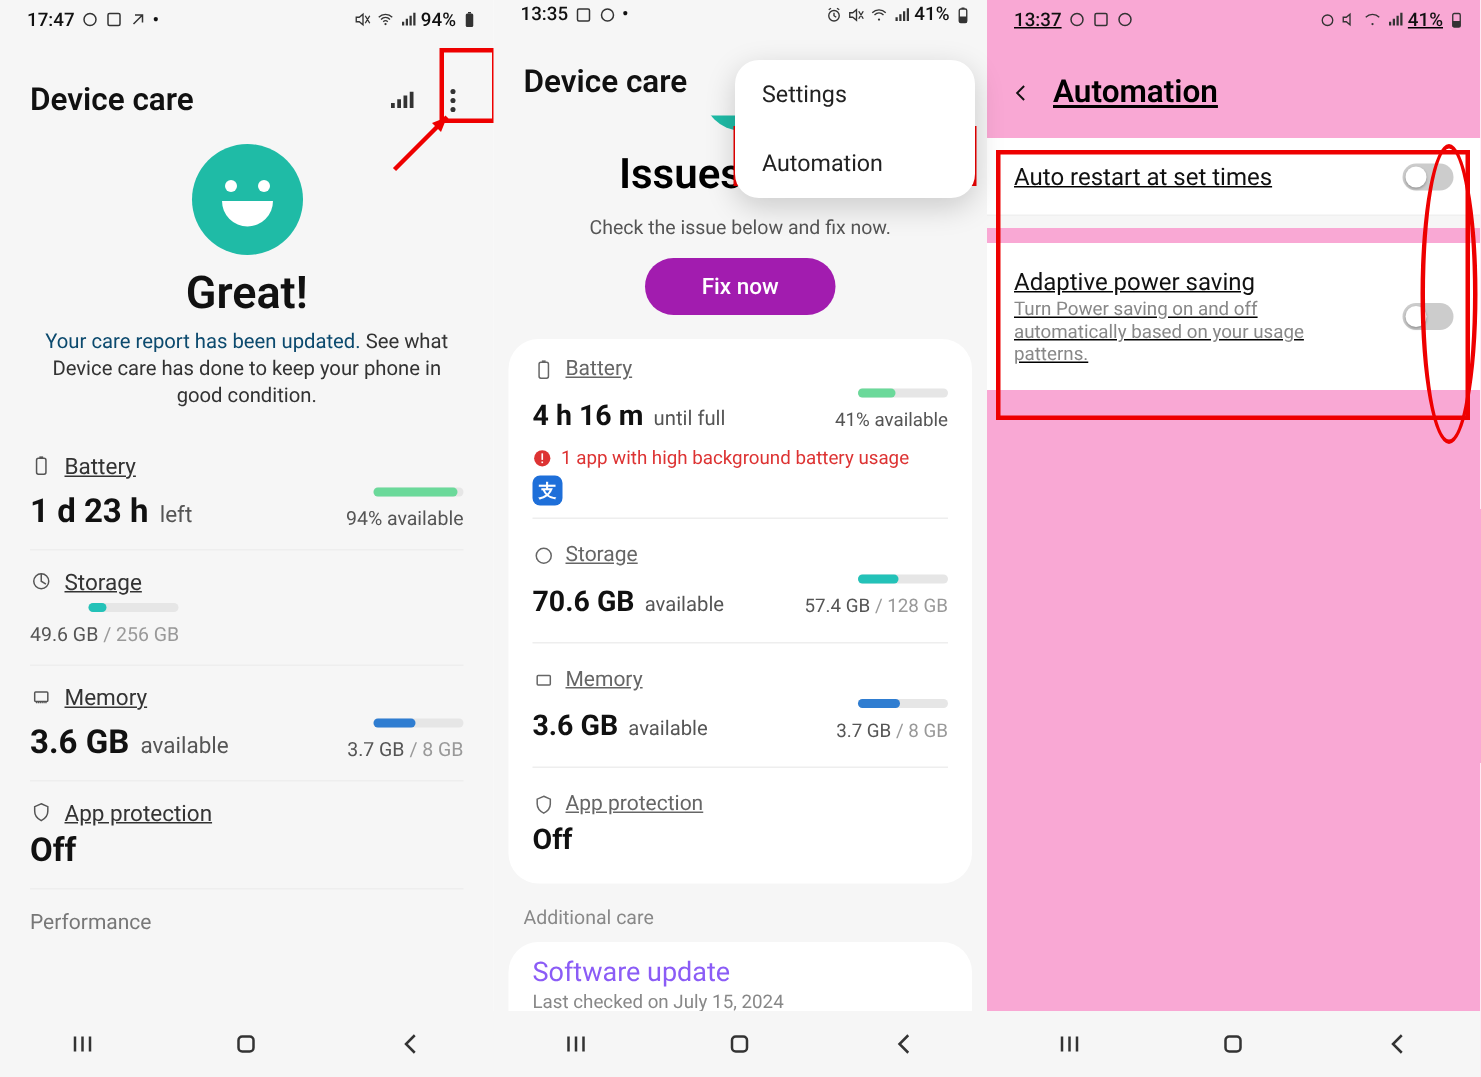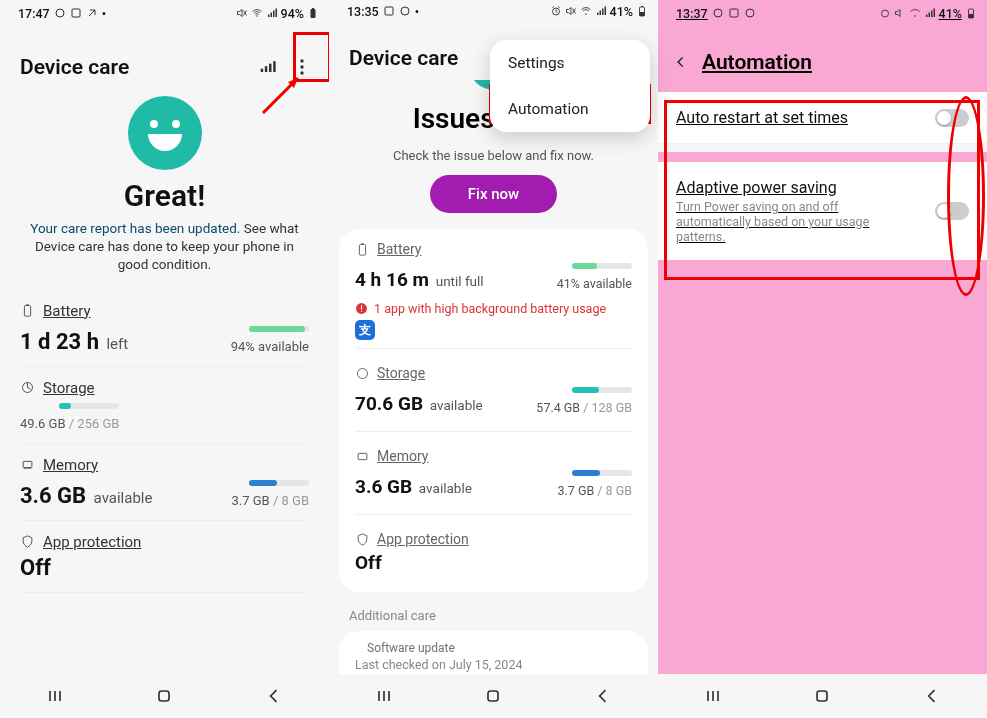--- a/index.html
+++ b/index.html
@@ -81,21 +81,21 @@
   .card2 .rlabel { font-size:14px; color:#666; gap:7px;}
   .card2 .big { font-size:19px; font-weight:700; }
   .card2 .big .sfx { font-size:13.5px; }
   .card2 .right-col { font-size:12.5px; }
   .warn { color:#d33; font-size:12.5px; display:flex; align-items:center; gap:6px; padding:2px 16px 4px;}
   .app-icon { width:20px; height:20px; background:#1e6fd9; border-radius:5px; margin-left:16px; display:flex; align-items:center; justify-content:center; color:#fff; font-size:12px; font-weight:700;}
   .card2 .sep { margin:8px 16px; }
 
   .addl-label { font-size:13px; color:#888; padding:16px 20px 4px;}
   .swrow { background:#fff; border-radius:20px 20px 0 0; margin:4px 10px 0; padding:10px 16px 46px;}
-  .swrow .t1 { font-size:12px; color:#737373;margin-left:12px;}
+  .swrow .t1 { font-size:18px; color:#8b5cf6;}
   .swrow .t2 { font-size:12.5px; color:#888; margin-top:2px;}
 
   
   .header3 { display:flex; align-items:center; gap:14px; padding: 26px 16px 8px 16px;}
   .header3 h1 { font-size:21px; font-weight:600; }
   .back-ch { width:14px; height:14px; }
   .opt-list { background:#fff; margin:10px 0 0; }
   .opt { display:flex; align-items:center; justify-content:space-between; padding:16px 18px; border-bottom:1px solid #f0f0f0;}
   .opt .ot { font-size:16px; color:#111; }
   .opt .od { font-size:12.5px; color:#888; margin-top:2px; max-width:230px;}
@@ -220,20 +220,21 @@
           <svg class="ico" viewBox="0 0 24 24">
             <path d="M12 3l7 3v5c0 5-3 8-7 10-4-2-7-5-7-10V6z" fill="none" stroke="#555" stroke-width="1.6"></path>
           </svg>
           <span>App protection</span>
         </div>
       <div class="rmain">
           <div class="big">Off</div>
         </div>
     </div>
     <div class="sep"></div>
+    <div class="sechead">Performance</div>
   </div>
 
   <div class="navbar">
     <svg viewBox="0 0 24 24">
         <path d="M6 6v12M12 6v12M18 6v12" stroke="#333" stroke-width="2"></path>
       </svg>
     <svg viewBox="0 0 24 24">
         <rect x="6" y="6" width="12" height="12" rx="3" fill="none" stroke="#333" stroke-width="2"></rect>
       </svg>
     <svg viewBox="0 0 24 24">

